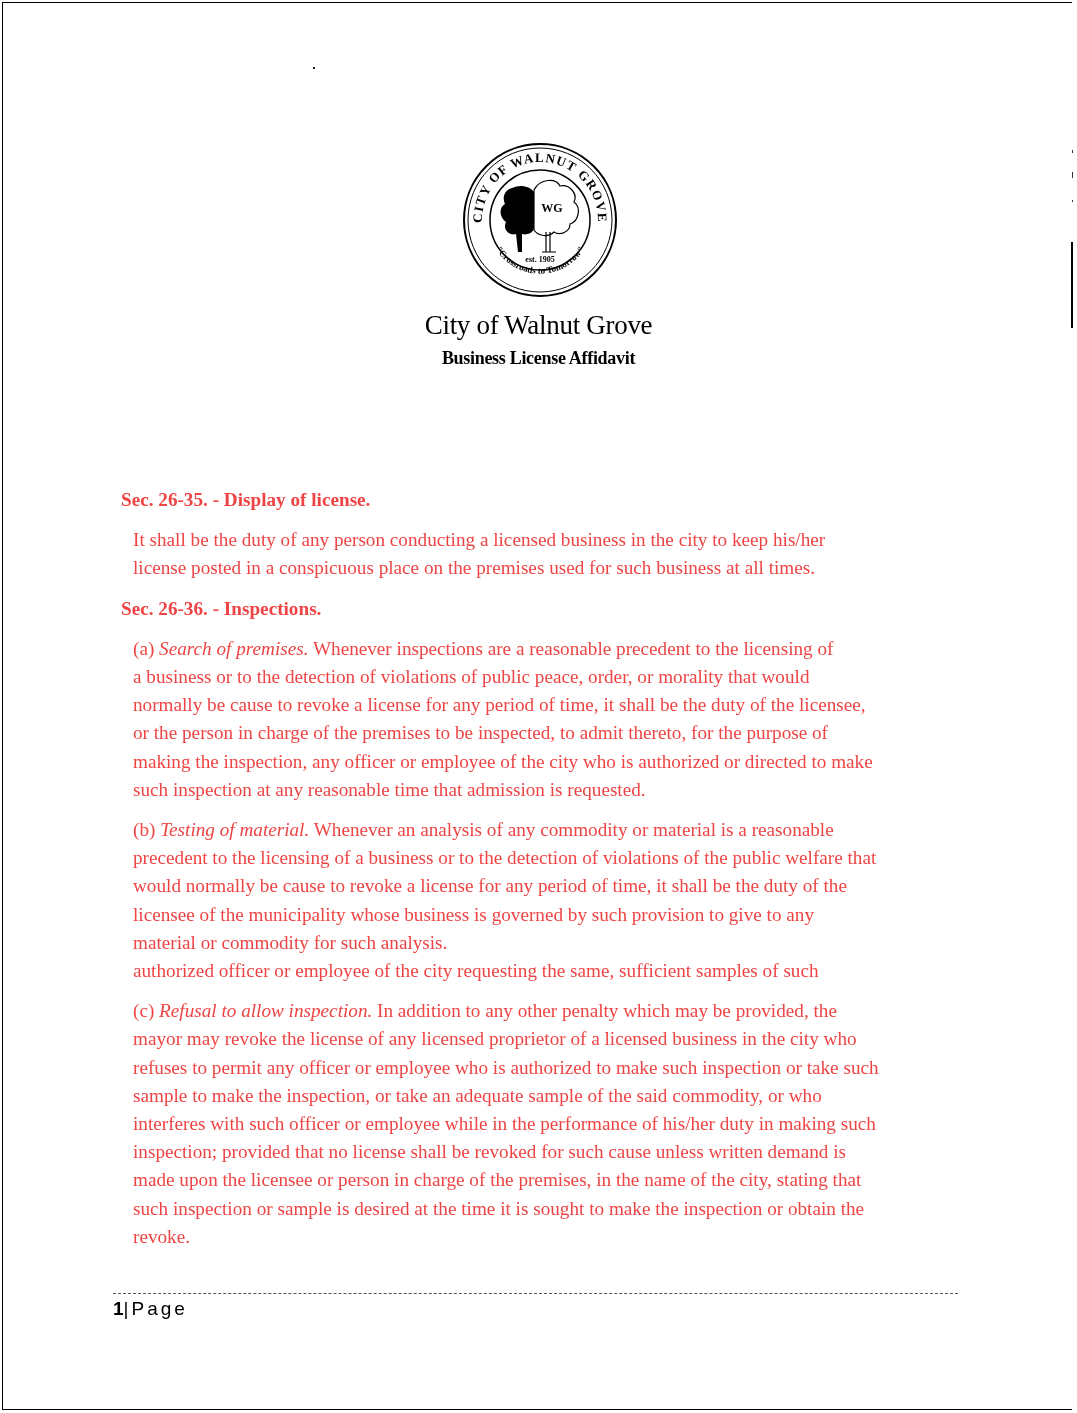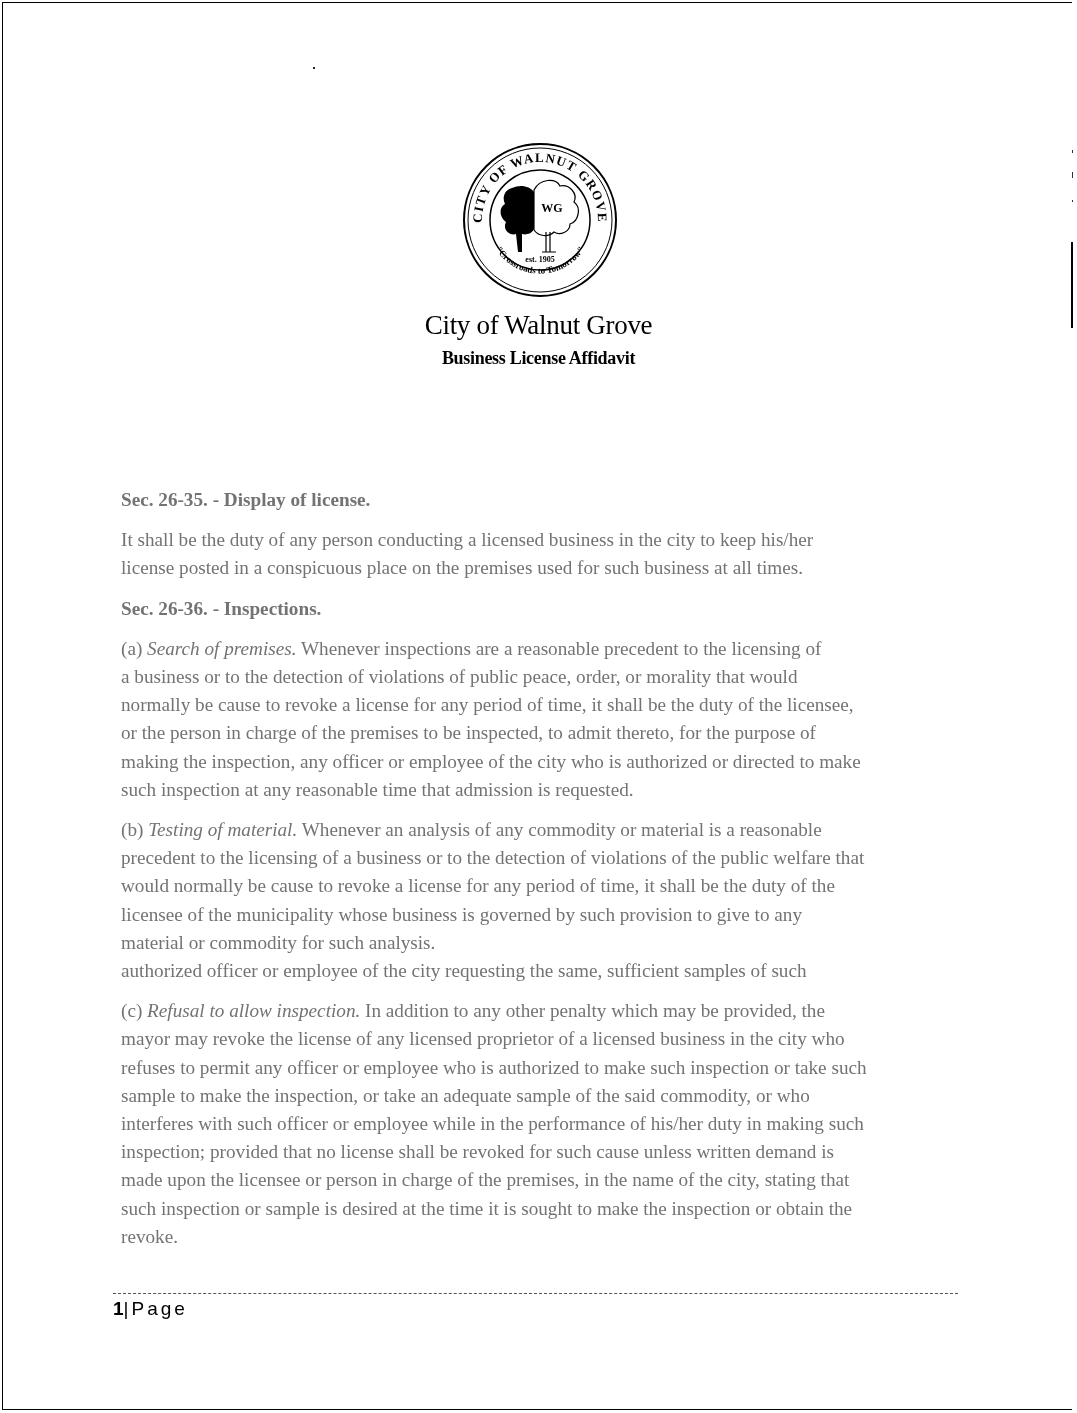--- a/index.html
+++ b/index.html
@@ -15,23 +15,23 @@
     .right-marks .bar { position: absolute; left: 0px; top: 92px; width: 2px; height: 86px; background: #000; }
 
     .seal { position: absolute; left: 460px; top: 140px; width: 160px; height: 160px; }
 
     .title-block { position: absolute; left: 0; width: 1077px; text-align: center;
       font-family: "Liberation Serif", serif; color: #000; }
     .city-title { top: 310px; font-size: 27px; font-weight: normal; letter-spacing: -0.3px; }
     .doc-title { top: 348px; font-size: 18px; font-weight: bold; letter-spacing: -0.3px; }
 
     .content { position: absolute; left: 121px; top: 486px; width: 850px;
-      font-family: "Liberation Serif", serif; font-size: 19.2px; line-height: 28.2px; color: #737373; }
+      font-family: "Liberation Serif", serif; font-size: 19.2px; line-height: 28.2px; color: #ef4444; }
     .sec-heading { font-weight: bold; margin: 0 0 12px 0; }
-    .para { margin: 0 0 12px 0; }
+    .para { margin: 0 0 12px 12px; }
     .para .line { display: block; white-space: nowrap; }
     .em { font-style: italic; }
 
     .footer-rule { position: absolute; left: 113px; top: 1293px; width: 845px; height: 0;
       border-top: 1px dashed #555; }
     .page-number { position: absolute; left: 113px; top: 1298px;
       font-family: "Liberation Sans", sans-serif; font-size: 19px; color: #000; letter-spacing: 3px; text-align: right; }
     .page-number b { letter-spacing: 0; }
   </style>
 </head>

